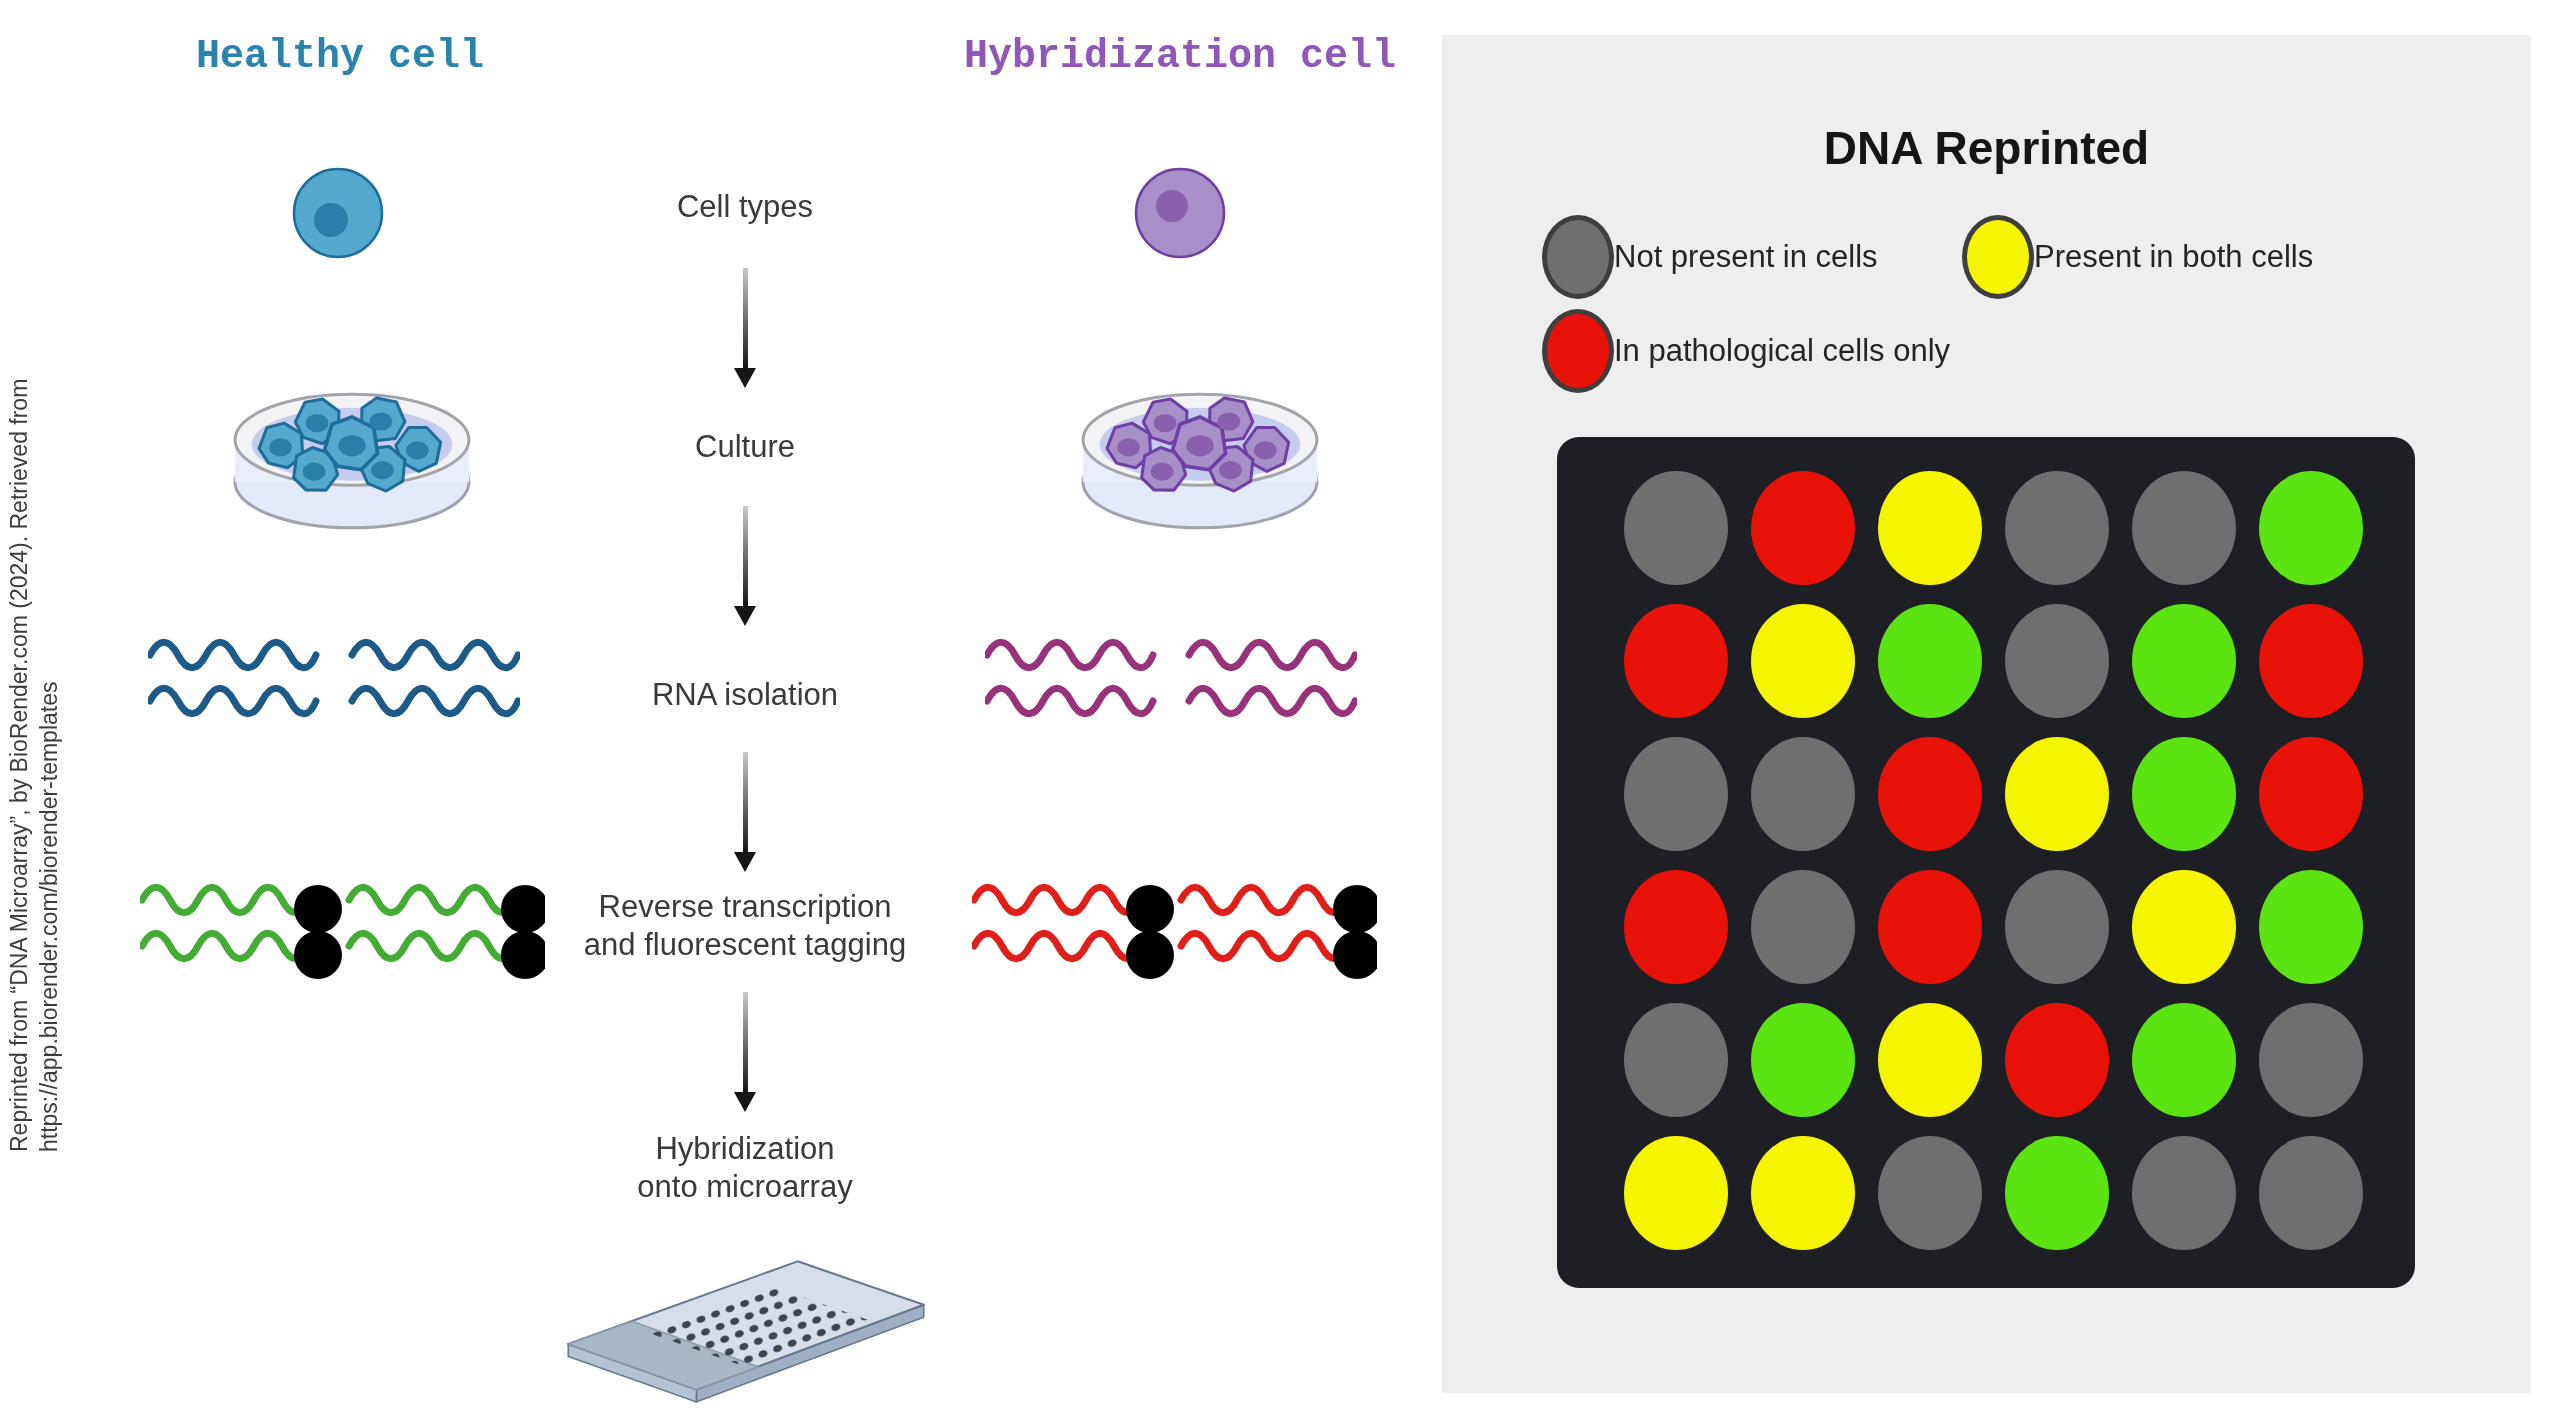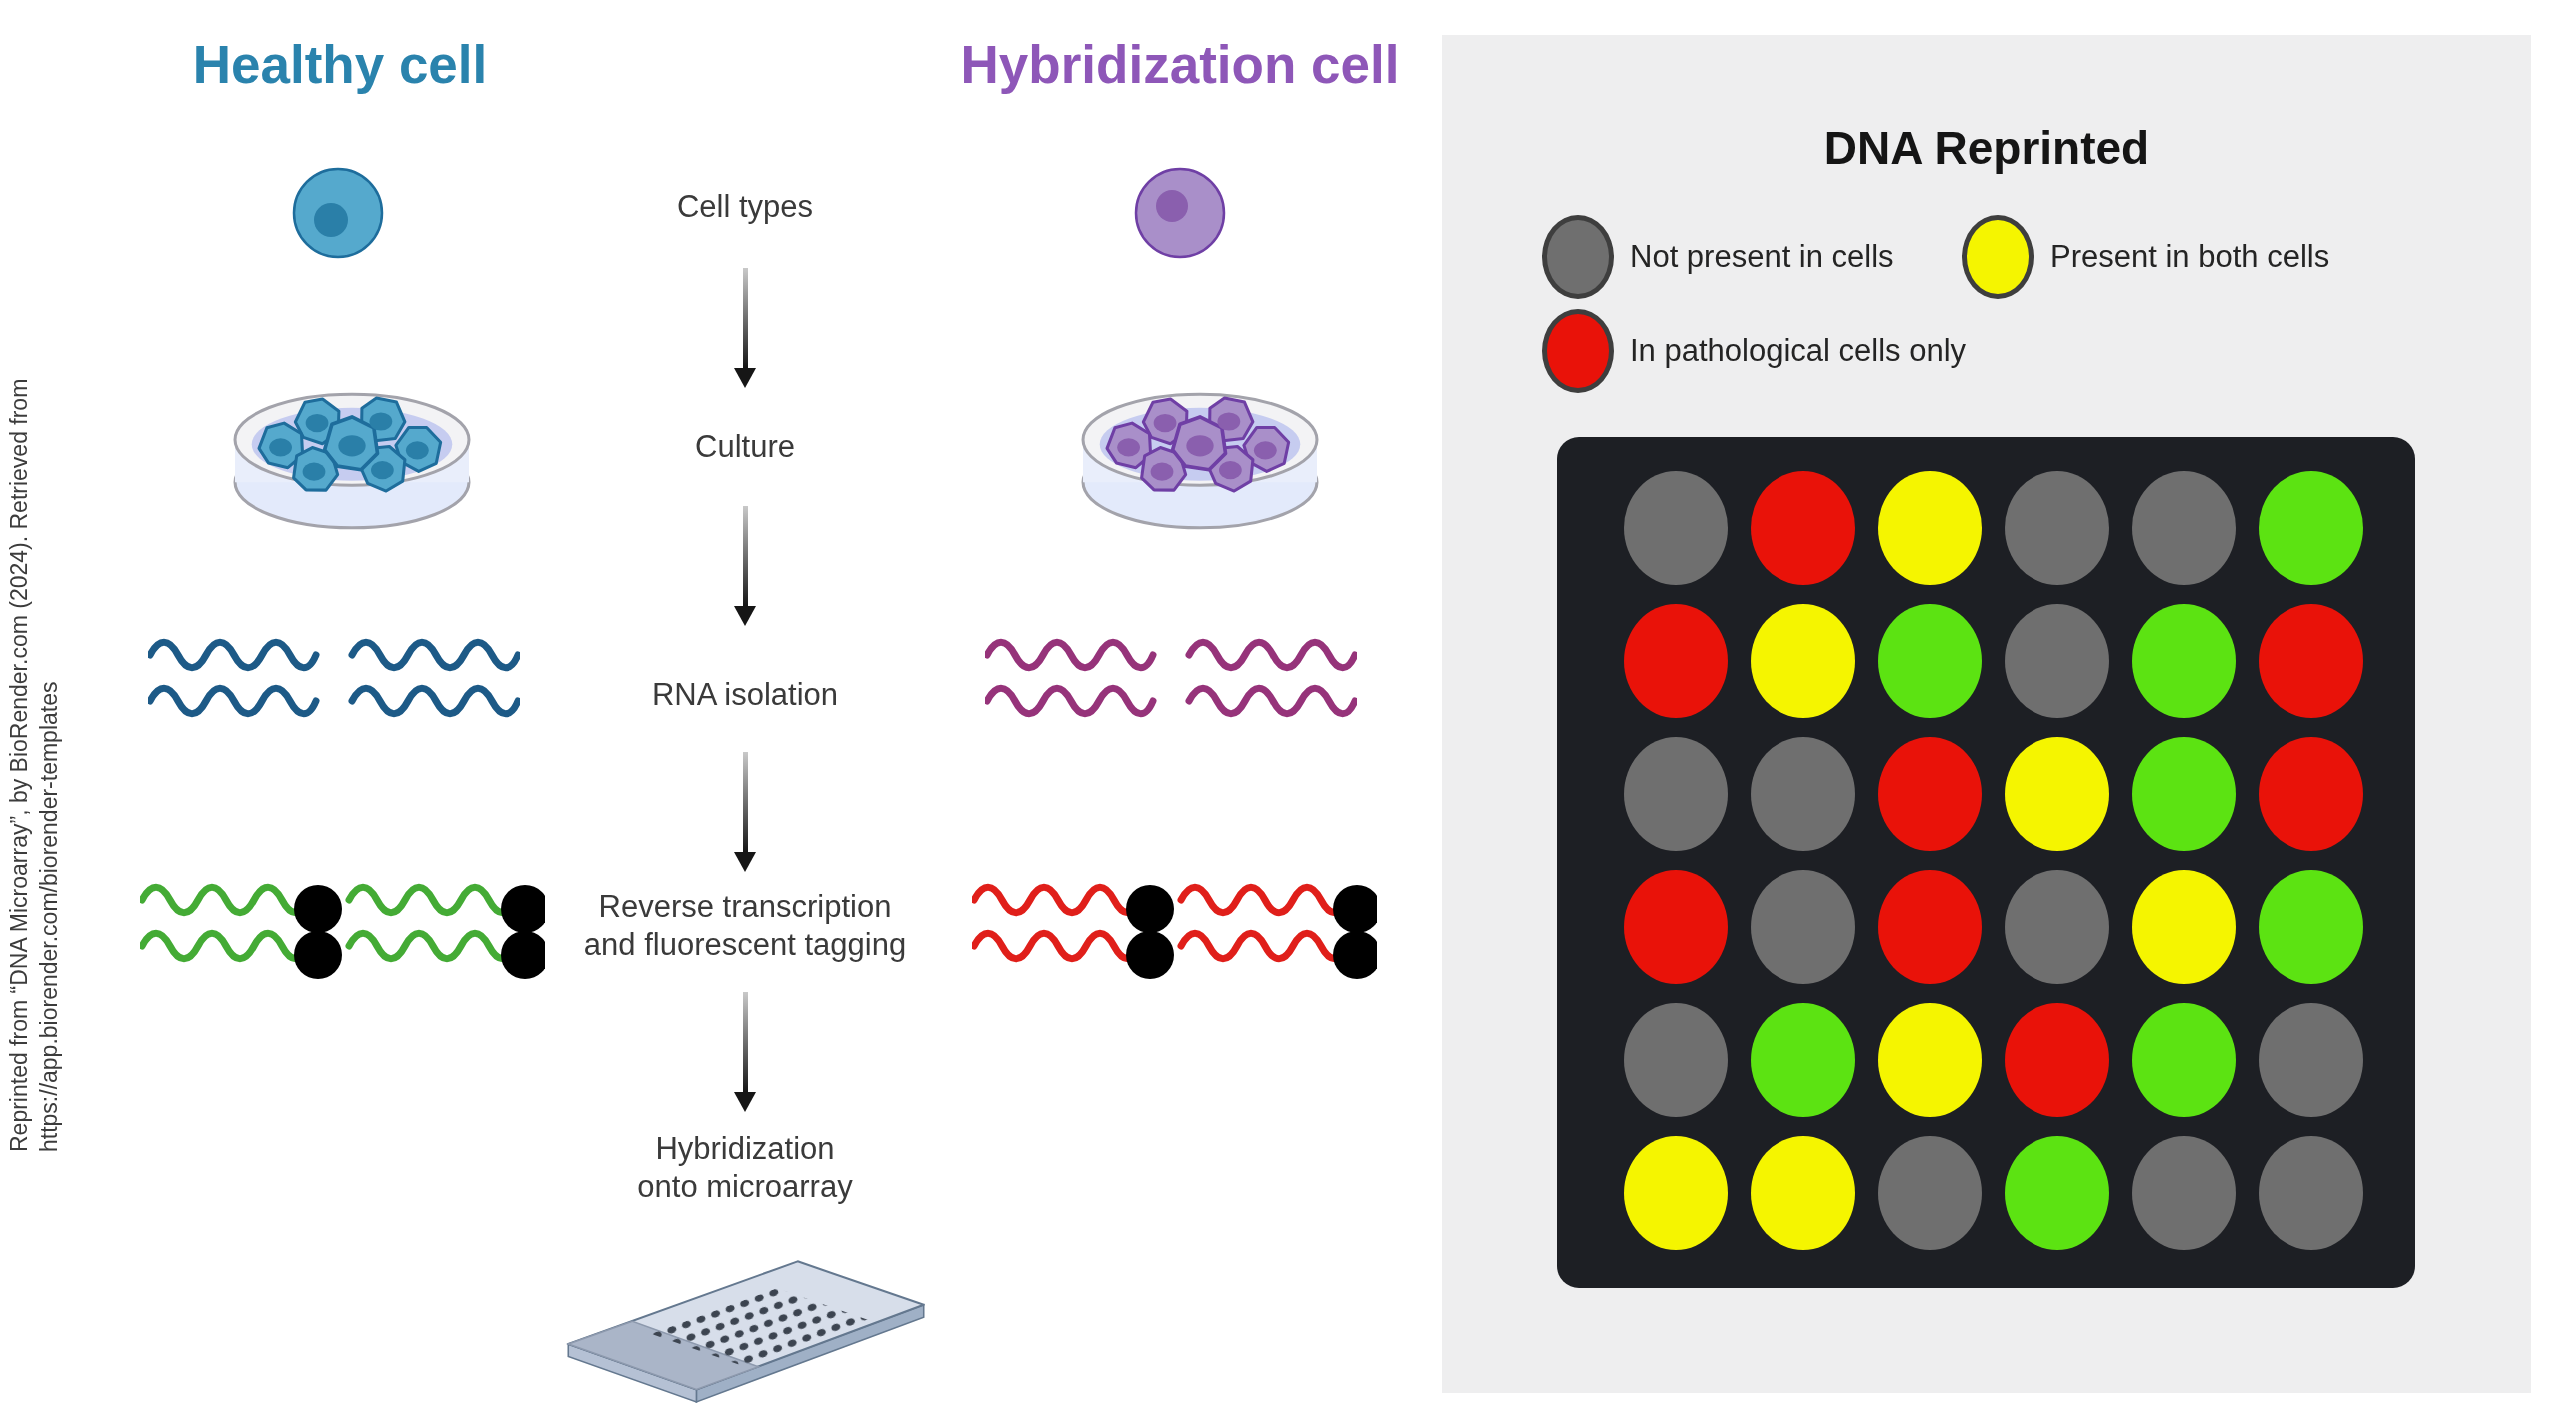--- a/index.html
+++ b/index.html
@@ -6,21 +6,21 @@
   #stage{position:relative;width:2560px;height:1410px;background:#ffffff;overflow:hidden;
          font-family:"Liberation Sans",sans-serif;color:#383838;}
 
   
   .citation-anchor{position:absolute;left:34px;top:702px;width:0;height:0;}
   .citation{position:absolute;left:0;top:0;width:900px;
             transform:translate(-50%,-50%) rotate(-90deg);
             font-size:23px;line-height:30px;color:#3c3c3c;text-align:left;white-space:nowrap;}
 
   
-  .col-title{position:absolute;top:34px;font-size:53px;font-weight:bold;text-align:center;}
+  .col-title{position:absolute;top:34px;font-size:40px;font-weight:bold;text-align:center;font-family:Liberation Mono, monospace;}
   .col-title.healthy{left:140px;width:400px;color:var(--c-healthy-accent);}
   .col-title.pathological{left:960px;width:440px;color:var(--c-pathological-accent);}
 
   
   .step-label{position:absolute;left:545px;width:400px;text-align:center;
               font-size:31px;line-height:38px;color:var(--c-label-text);}
 
   
   .arrow{position:absolute;left:733px;width:24px;display:flex;flex-direction:column;align-items:center;}
   .arrow-line{width:5px;height:100px;background:linear-gradient(#c9c9c9,#151515);}
@@ -53,21 +53,21 @@
   .slide-side-l{fill:#b5c1d4;stroke:#64788f;stroke-width:1.5;}
   .slide-frost{fill:#aab5c8;stroke:#8d99ad;stroke-width:1.5;}
 
   
   .microarray-panel{position:absolute;left:1442px;top:35px;width:1089px;height:1358px;
                     background:var(--c-panel-bg);}
   .panel-title{position:absolute;top:86px;left:0;width:100%;text-align:center;
                font-size:46px;font-weight:bold;color:#151515;}
   .legend{position:absolute;left:100px;top:182px;display:grid;
           grid-template-columns:420px auto;row-gap:14px;}
-  .legend-item{display:flex;align-items:center;gap:16px;height:80px;}
+  .legend-item{display:flex;align-items:center;height:80px;}
   .legend-swatch{width:62px;height:74px;border:5px solid #3e3e3e;border-radius:50%;flex:0 0 auto;}
   .legend-label{font-size:31px;color:#242424;white-space:nowrap;}
   .chip{position:absolute;left:115px;top:402px;width:858px;height:851px;border-radius:22px;
         background:var(--c-chip-bg);box-sizing:border-box;
         display:grid;grid-template-columns:repeat(6,104px);grid-template-rows:repeat(6,114px);
         gap:19px 23px;padding:34px 52px 38px 67px;}
   .dot{width:104px;height:114px;border-radius:50%;}
 </style>
 </head>
 <body>

